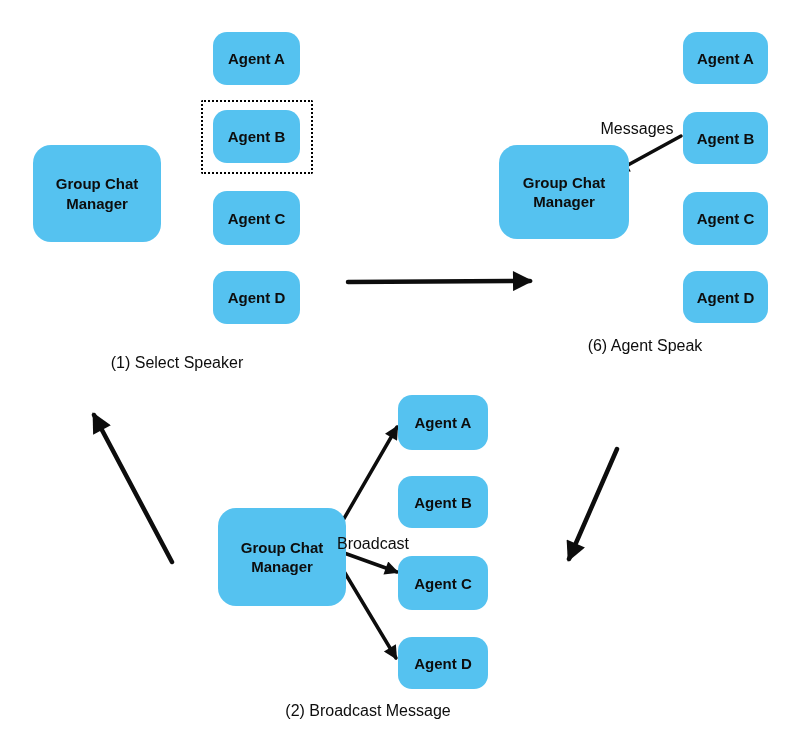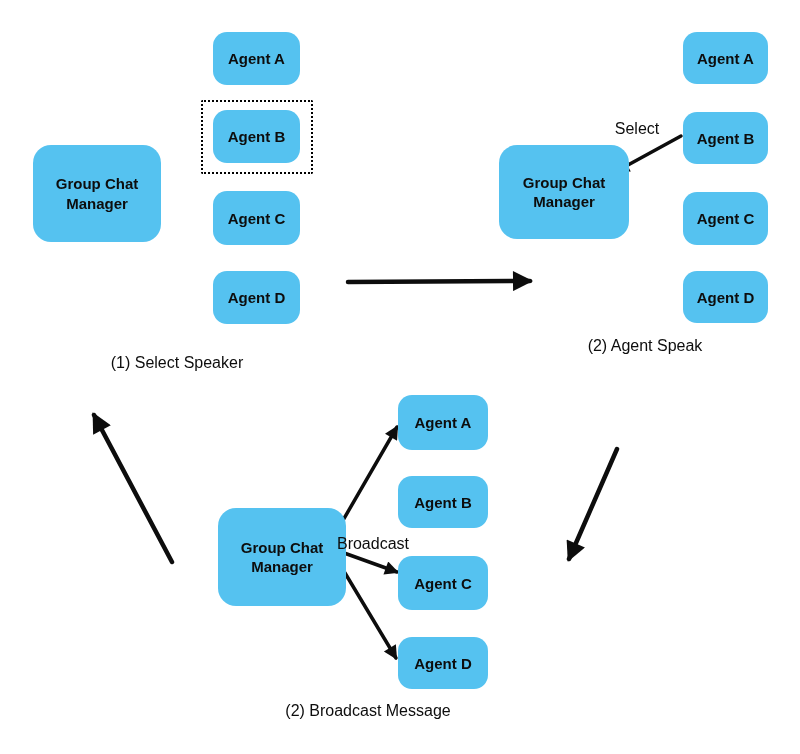--- a/index.html
+++ b/index.html
@@ -86,39 +86,39 @@
   <div class="node agent" style="left:213px;top:271px;width:87px;height:53px">
     <span>Agent D</span>
   </div>
 
   <div class="caption" style="left:57px;top:354px;width:240px">(1) Select Speaker</div>
 
   <div class="node gcm" style="left:499px;top:145px;width:114px;height:70px">
     <span>Group Chat Manager</span>
   </div>
 
-  <div class="arrow-label" style="left:592px;top:120px;width:90px">Select</div>
+  <div class="arrow-label" style="left:592px;top:120px;width:90px">Messages</div>
 
   <div class="node agent" style="left:683px;top:32px;width:85px;height:52px">
     <span>Agent A</span>
   </div>
 
   <div class="node agent" style="left:683px;top:112px;width:85px;height:52px">
     <span>Agent B</span>
   </div>
 
   <div class="node agent" style="left:683px;top:192px;width:85px;height:53px">
     <span>Agent C</span>
   </div>
 
   <div class="node agent" style="left:683px;top:271px;width:85px;height:52px">
     <span>Agent D</span>
   </div>
 
-  <div class="caption" style="left:545px;top:337px;width:200px">(2) Agent Speak</div>
+  <div class="caption" style="left:545px;top:337px;width:200px">(6) Agent Speak</div>
 
   <div class="node gcm" style="left:218px;top:508px;width:112px;height:74px">
     <span>Group Chat Manager</span>
   </div>
 
   <div class="arrow-label" style="left:328px;top:535px;width:90px">Broadcast</div>
 
   <div class="node agent" style="left:398px;top:395px;width:90px;height:55px">
     <span>Agent A</span>
   </div>

